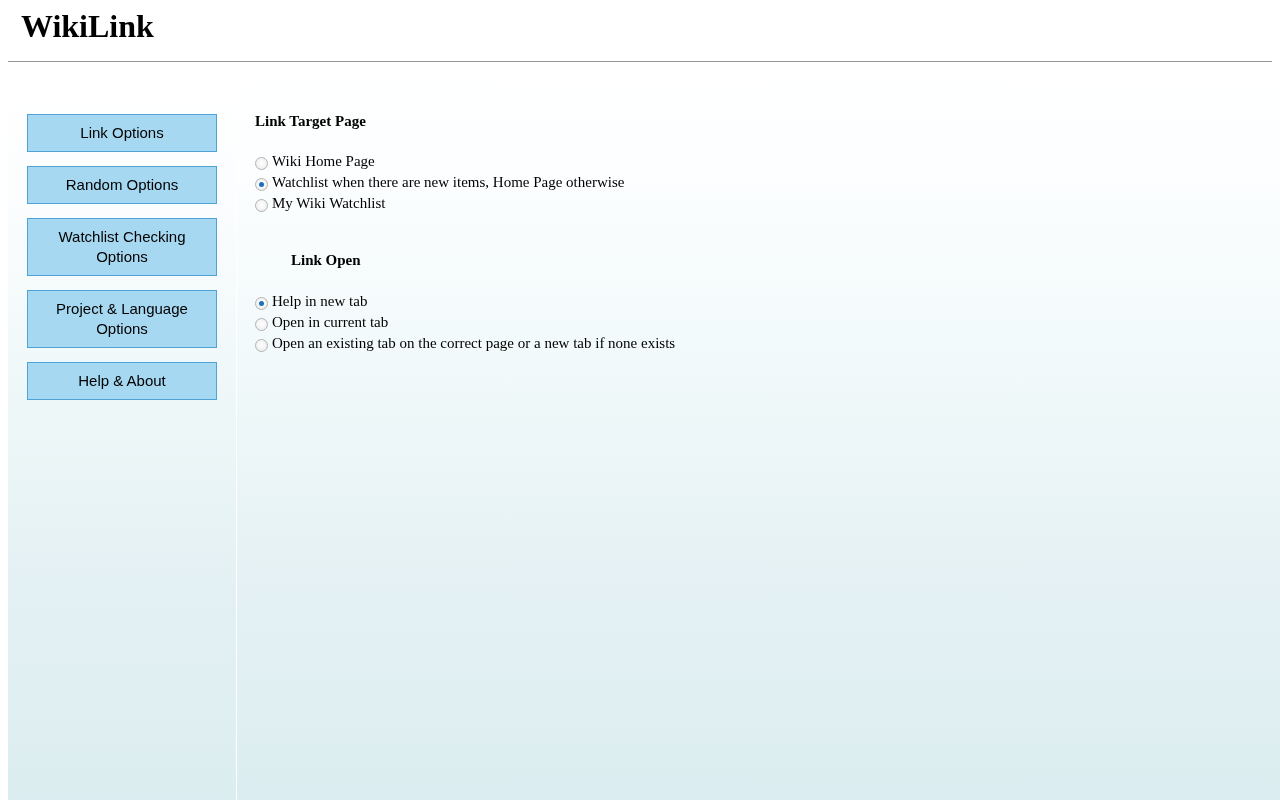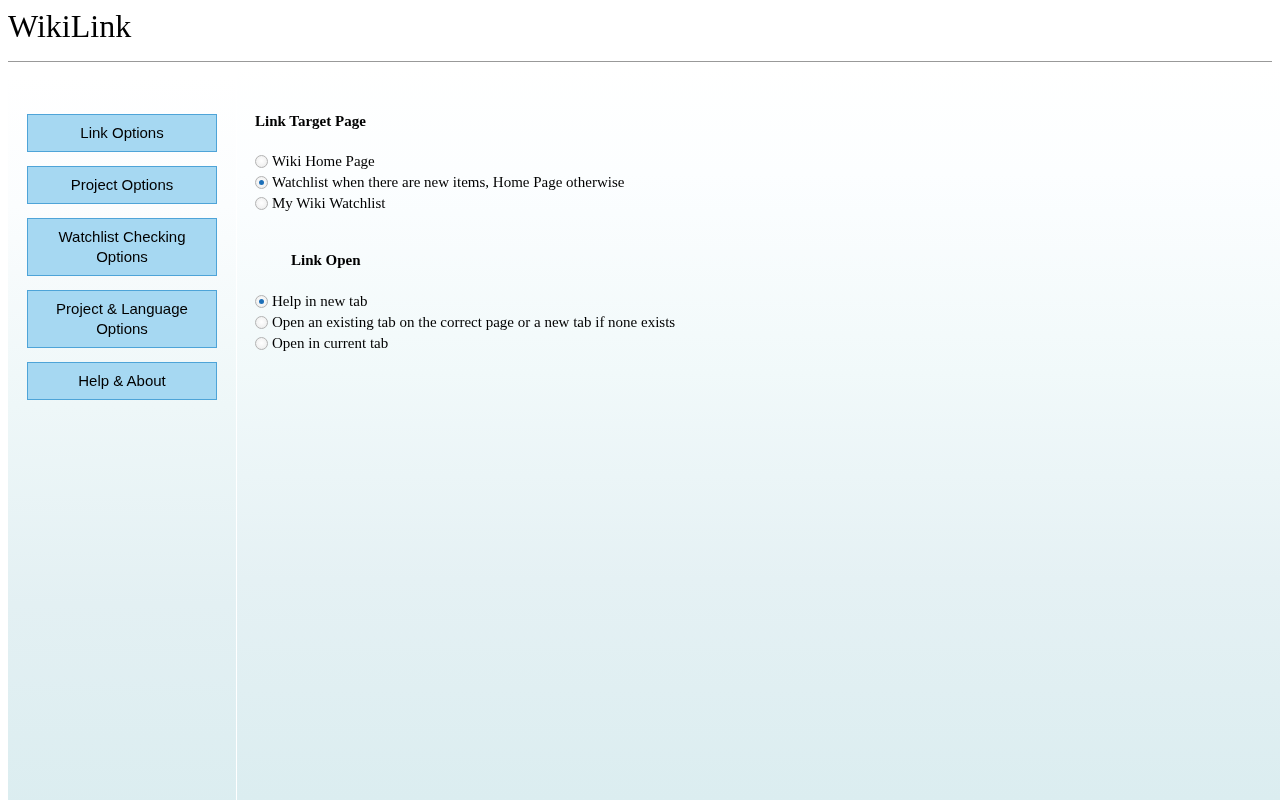--- a/index.html
+++ b/index.html
@@ -16,25 +16,25 @@
   }
 
   
   .header {
     height: 62px;
     background: #ffffff;
     position: relative;
   }
   .app-title {
     font-family: "Liberation Serif", serif;
-    font-weight: normal;
+    font-weight: bold;
     font-size: 32px;
     line-height: 32px;
     margin: 0;
-    padding: 10px 0 0 8px;
+    padding: 10px 0 0 21px;
     color: #000000;
     letter-spacing: 0px;
   }
   .header-rule {
     position: absolute;
     left: 8px;
     right: 8px;
     top: 61px;
     height: 1px;
     border: 0;
@@ -113,21 +113,21 @@
     color: #000000;
     text-align: right;
   }
   .group-1 { position: absolute; left: 18px; top: 50px; }
   .group-1-options { position: absolute; left: 18px; top: 88px; }
   .group-2 { position: absolute; left: 18px; top: 189px; margin-left: 36px; }
   .group-2-options { position: absolute; left: 18px; top: 228px; }
 
   .radio-row {
     display: flex;
-    align-items: flex-start;
+    align-items: center;
     height: 21px;
     line-height: 21px;
     white-space: nowrap;
   }
   .radio-mark {
     position: relative;
     width: 13px;
     height: 13px;
     margin: 4px 4px 0 0;
     flex: 0 0 13px;
@@ -166,21 +166,21 @@
 </div>
 
 <div class="page">
 
   <div class="sidebar">
     <div class="nav">
       <div class="nav-item">
         <span>Link Options</span>
       </div>
       <div class="nav-item">
-        <span>Project Options</span>
+        <span>Random Options</span>
       </div>
       <div class="nav-item two-line">
         <span>Watchlist Checking Options</span>
       </div>
       <div class="nav-item two-line">
         <span>Project &amp; Language Options</span>
       </div>
       <div class="nav-item">
         <span>Help &amp; About</span>
       </div>
@@ -212,22 +212,22 @@
       <div class="group-title">Link Open</div>
     </div>
 
     <div class="group-2-options">
       <div class="radio-row">
         <span class="radio-mark checked"></span>
         <span class="radio-label">Help in new tab</span>
       </div>
       <div class="radio-row">
         <span class="radio-mark"></span>
+        <span class="radio-label">Open in current tab</span>
+      </div>
+      <div class="radio-row">
+        <span class="radio-mark"></span>
         <span class="radio-label">Open an existing tab on the correct page or a new tab if none exists</span>
-      </div>
-      <div class="radio-row">
-        <span class="radio-mark"></span>
-        <span class="radio-label">Open in current tab</span>
       </div>
     </div>
 
   </div>
 </div>
 
 </body></html>

